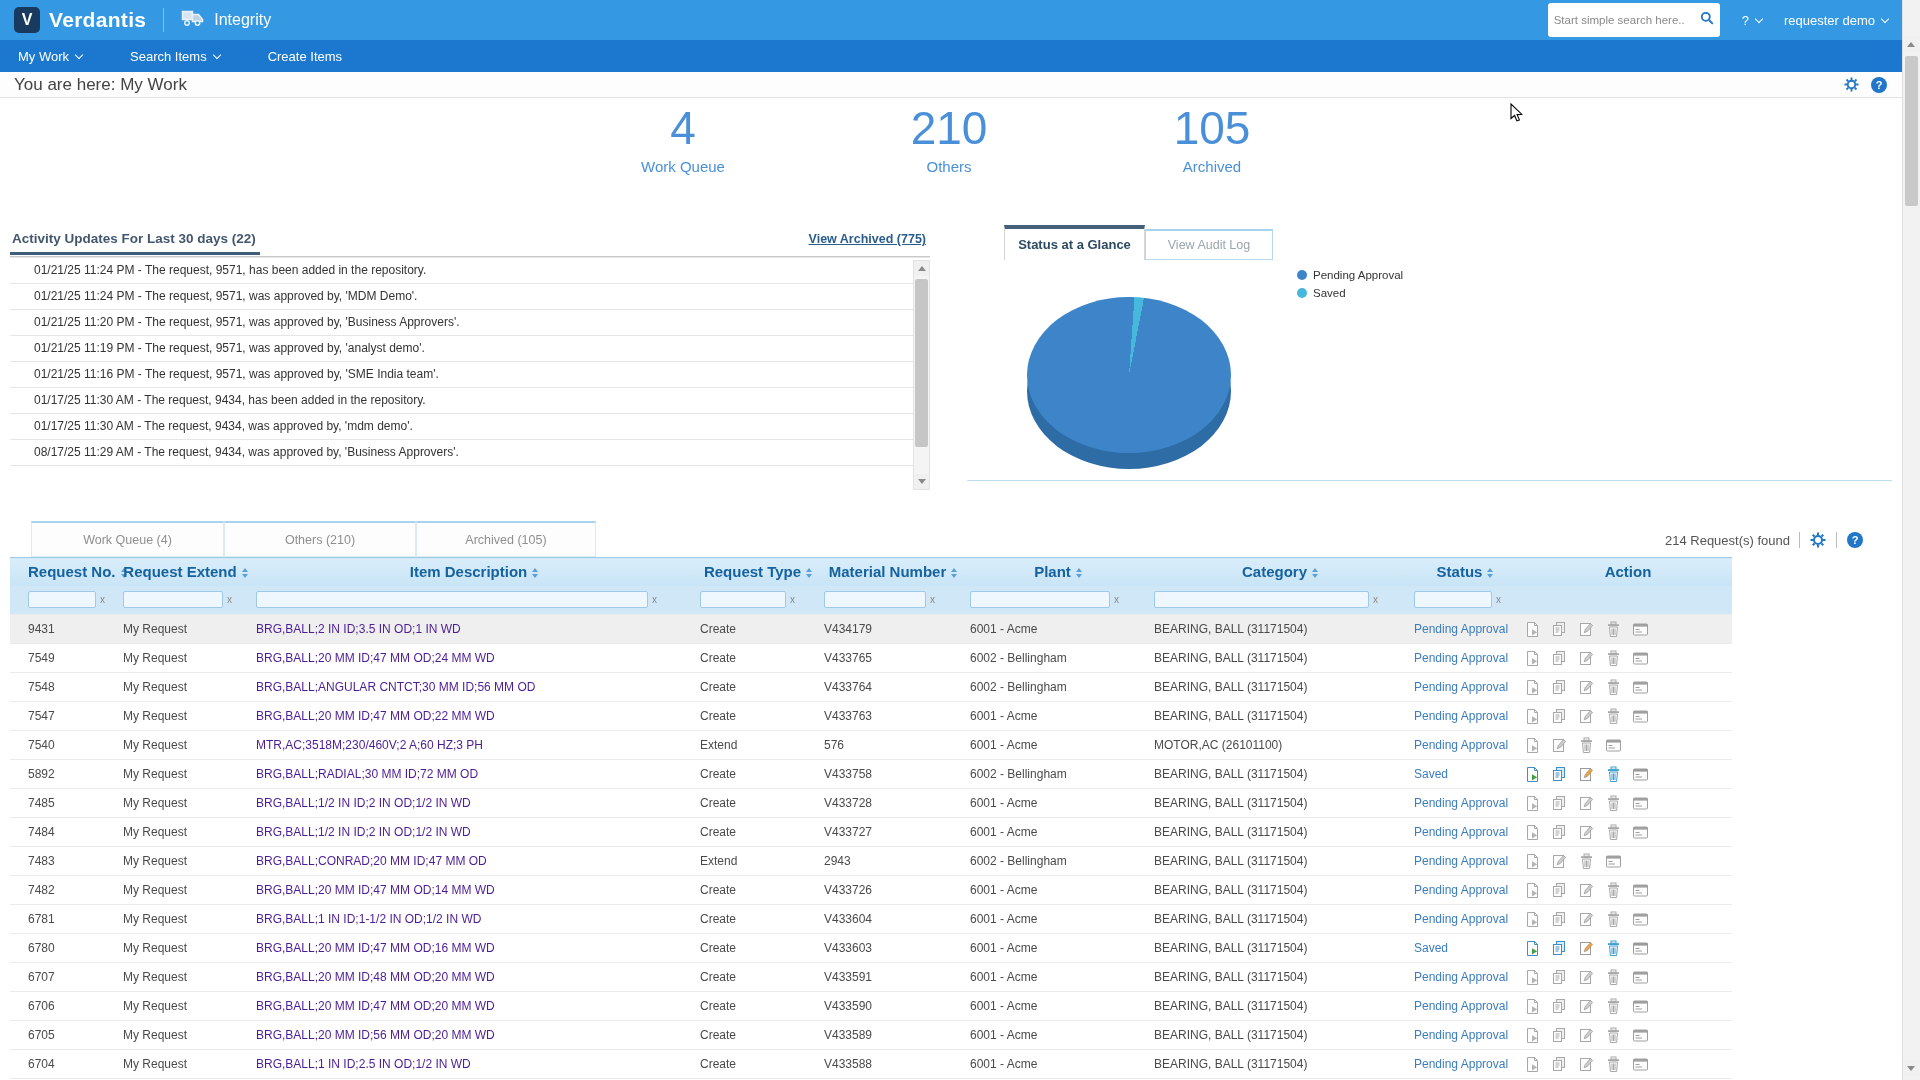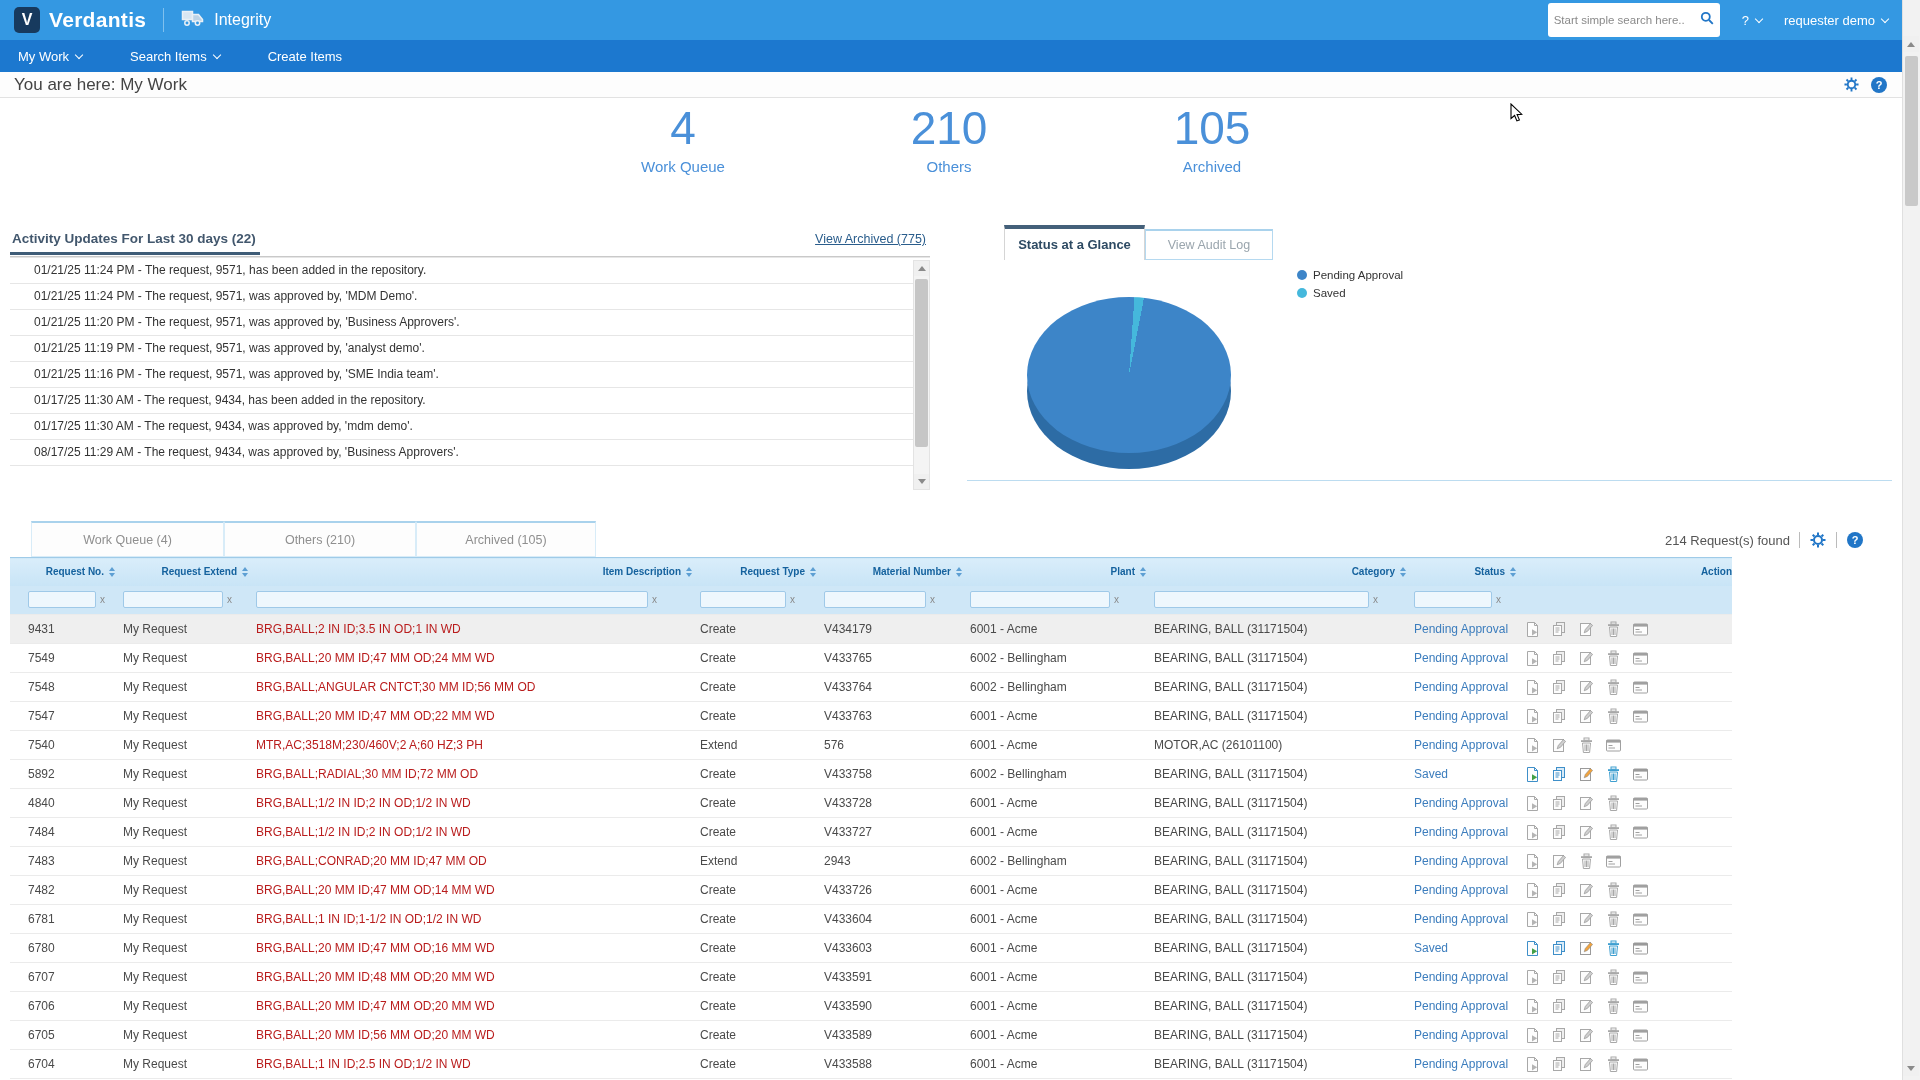--- a/index.html
+++ b/index.html
@@ -44,21 +44,21 @@
   .stat{position:absolute;transform:translateX(-50%);text-align:center;cursor:pointer}
   .stat .val{font-size:46px;color:#4a90d9;line-height:1.1}
   .stat .lbl{font-size:15px;color:#4a90d9;margin-top:4px}
   .stat:nth-child(1){left:683px}.stat:nth-child(2){left:949px}.stat:nth-child(3){left:1212px}
 
   
   .activity-panel{position:absolute;left:10px;top:225px;width:920px;height:266px}
   .activity-head{position:relative;height:32px;border-bottom:1px solid #c9c9c9}
   .activity-title{display:inline-block;font-size:13.5px;font-weight:600;color:#42576d;
     padding:6px 4px 6px 2px;border-bottom:3px solid #3f5d78;margin-bottom:-2px}
-  .view-archived{position:absolute;right:4px;top:7px;font-size:12.5px;font-weight:normal;color:#2a5d8c;
+  .view-archived{position:absolute;right:4px;top:7px;font-size:12.5px;font-weight:bold;color:#2a5d8c;
     text-decoration:underline;cursor:pointer}
   .activity-list{position:relative;height:234px;border-top:1px solid #e6e6e6}
   .activity-item{height:26px;line-height:25px;font-size:12px;color:#333;padding-left:24px;
     border-bottom:1px solid #e6e6e6;white-space:nowrap;overflow:hidden}
   .alist-scroll{position:absolute;right:0;top:2px;width:17px;height:230px;background:#f4f4f4;border:1px solid #e3e3e3}
   .sb-btn{position:absolute;left:0;width:15px;height:15px;background:#f0f0f0;display:flex;align-items:center;justify-content:center;cursor:pointer}
   .sb-up{top:0}.sb-down{bottom:0}
   .tri-up{width:0;height:0;border-left:4px solid transparent;border-right:4px solid transparent;border-bottom:5px solid #8a8a8a}
   .tri-down{width:0;height:0;border-left:4px solid transparent;border-right:4px solid transparent;border-top:5px solid #8a8a8a}
   .sb-thumb{position:absolute;left:1px;top:18px;width:13px;height:168px;background:#c6c6c6;border-radius:2px;cursor:pointer}
@@ -89,36 +89,36 @@
     color:#333;font-weight:bold;font-size:13px}
   .tbadge{display:inline-block;border:2px solid #c43d2f;color:#c43d2f;border-radius:10px;
     font-size:11.5px;font-weight:bold;padding:0 7px;line-height:15px;background:#fff}
   .found-area{position:absolute;right:28px;bottom:8px;display:flex;align-items:center;gap:9px}
   .found-text{font-size:13px;color:#555}
   .vsep{width:1px;height:16px;background:#bbb}
 
   
   .req-table{position:absolute;left:10px;top:557px;border-collapse:collapse;table-layout:fixed;width:1722px;background:#fff}
   .req-table th{background:linear-gradient(#d9edfa,#c8e4f6);border-top:1px solid #9fcbe8;color:#15629e;
-    font-size:10px;text-align:right;height:28px;padding-left:8px;white-space:nowrap;cursor:pointer}
+    font-size:15px;text-align:center;height:28px;padding-left:8px;white-space:nowrap;cursor:pointer}
   .req-table th:first-child{padding-left:18px}
   .sort{display:inline-flex;flex-direction:column;gap:2px;margin-left:5px;vertical-align:middle;cursor:pointer}
   .sort i{width:0;height:0;border-left:3.5px solid transparent;border-right:3.5px solid transparent}
   .sort .u{border-bottom:4px solid #5d9fd3}
   .sort .d{border-top:4px solid #5d9fd3}
   .filter-row td{background:#cfe7f7;height:24px;padding-left:8px;border-bottom:2px solid #8cc0e4;white-space:nowrap}
   .filter-row td:first-child{padding-left:14px}
   .filter-input{height:17px;border:1px solid #9fc9e8;background:#eef7fd;border-radius:2px;vertical-align:middle;
     outline:none;font-size:11px;padding:0 3px;font-family:inherit}
   .filter-clear{font-size:10px;color:#8a8a8a;margin-left:4px;vertical-align:middle;cursor:pointer}
   .req-table td{height:29px;border-bottom:1px solid #ebebeb;font-size:12px;color:#4a4a4a;padding-left:8px;
     white-space:nowrap;overflow:hidden}
   .req-table td:first-child{padding-left:18px}
   tr.hl td{background:#efefef}
-  td.desc a,td.statuscell a{color:#b91c1c;text-decoration:none;cursor:pointer}
+  td.desc a,td.statuscell a{color:#4c1d95;text-decoration:none;cursor:pointer}
   td.statuscell a{color:#3c7dbd}
   td.actions .aicon{display:inline-block;margin-right:10px;cursor:pointer;vertical-align:middle}
   td.actions svg{display:block}
 
   
   .v-scrollbar{position:absolute;right:0;top:0;width:18px;height:1080px;background:#f2f2f2;border-left:1px solid #e0e0e0}
   .v-scrollbar .sb-btn{width:16px;height:16px}
   .v-scrollbar .sb-up{top:36px}
   .v-scrollbar .sb-down{bottom:4px}
   .v-scrollbar .thumb{position:absolute;left:2px;top:56px;width:13px;height:150px;background:#c9c9c9;border-radius:2px;cursor:pointer}
@@ -538,21 +538,21 @@
                 <rect x="3" y="3.2" width="11" height="1.8" fill="#3e9fd0"></rect>
                 <path d="M4.5 6h8l-.9 9.5h-6.2z" fill="#fdfdfd" stroke="#3e9fd0"></path>
                 <path d="M7 7.5v6.5M8.5 7.5v6.5M10 7.5v6.5" stroke="#3e9fd0" fill="none"></path>
               </svg></span><span class="aicon"><svg width="17" height="17" viewBox="0 0 17 17">
                 <rect x="1.5" y="3" width="14" height="11" rx="1" fill="#fdfdfd" stroke="#9a9a9a"></rect>
                 <rect x="1.5" y="3" width="14" height="2.6" fill="#9a9a9a"></rect>
                 <path d="M3.5 8.5h4M3.5 11h6.5" stroke="#9a9a9a" fill="none"></path>
               </svg></span></td>
   </tr>
         <tr>
-    <td>4840</td>
+    <td>7485</td>
     <td>My Request</td>
     <td class="desc"><a>BRG,BALL;1/2 IN ID;2 IN OD;1/2 IN WD</a></td>
     <td>Create</td>
     <td>V433728</td>
     <td>6001 - Acme</td>
     <td>BEARING, BALL (31171504)</td>
     <td class="statuscell"><a>Pending Approval</a></td>
     <td class="actions"><span class="aicon"><svg width="17" height="17" viewBox="0 0 17 17">
                 <path d="M3.5 1.5h7l3 3v11h-10z" fill="#fdfdfd" stroke="#a8a8a8"></path>
                 <path d="M10.5 1.5v3h3" fill="none" stroke="#a8a8a8"></path>

